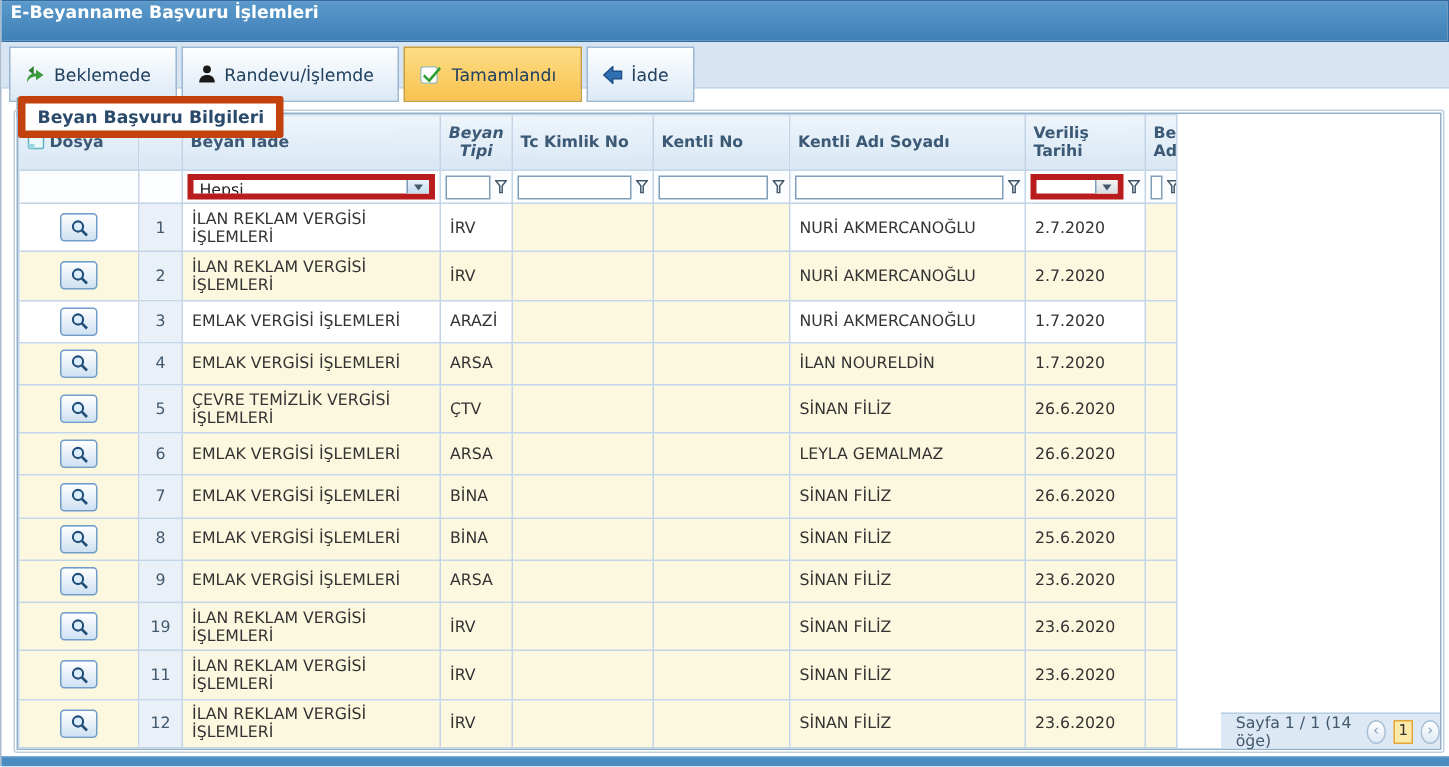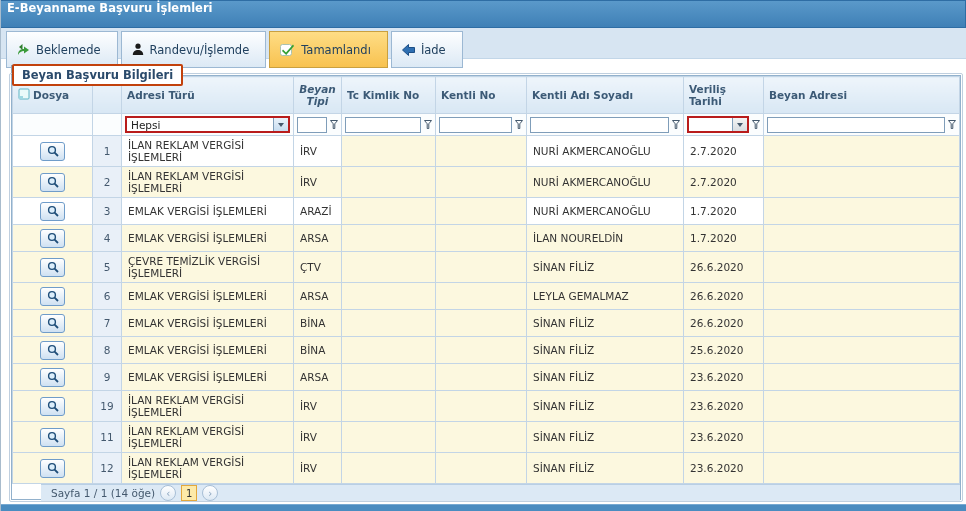--- a/index.html
+++ b/index.html
@@ -26,36 +26,36 @@
   .chkbox { width:13px; height:13px; background:#ffffff; border:1px solid #8fa0b0;
             display:flex; align-items:center; justify-content:center; }
   .chkbox svg { display:none; }
   .chkbox.checked svg { display:block; }
   .chklabel { font-size:11.5px; color:#d14f45; }
 
   
   .groupbox { position:absolute; left:8px; right:3px; top:73px; bottom:9px;
               border:1px solid #bfcfdf; border-radius:2px; }
   .legend { position:absolute; top:-10px; left:2px; background:#ffffff;
-            border:2px solid #c2410c; border-radius:2px; padding:2px 8px;
+            border:5px solid #c2410c; border-radius:2px; padding:2px 8px;
             font-size:11.5px; font-weight:bold; color:#2a4a6b; z-index:5; }
 
   
-  .grid { position:absolute; inset:1px; border:1px solid #92b1cc; display:flex; flex-direction:column; }
+  .grid { position:absolute; inset:1px; border:1px solid #92b1cc; display:flex; flex-direction:row; }
   table { width:100%; border-collapse:collapse; table-layout:fixed; }
   th, td { border:1px solid #c3d5e6; overflow:hidden; }
   thead th { background:linear-gradient(#eef5fb,#d8e7f4); color:#3c5a76; font-size:10.5px;
              font-weight:bold; text-align:left; padding:4px 5px; height:37px; }
   thead th.center { text-align:center;font-style:italic; }
   .hdr-dosya { display:flex; align-items:center; gap:3px; }
   tr.filter td { background:#fbfdfe; height:22px; padding:2px 3px; }
   .fcell { display:flex; align-items:center; gap:3px; }
   .fin { flex:1 1 auto; height:16px; border:1px solid #7f9db9; background:#ffffff;
          font-size:10.5px; padding:0 3px; min-width:0; font-family:inherit; }
-  .combo { flex:1 1 auto; display:flex; height:17px; border:2px solid #b91c1c; background:#fff; min-width:0; }
+  .combo { flex:1 1 auto; display:flex; height:17px; border:4px solid #b91c1c; background:#fff; min-width:0; }
   .combo .val { flex:1; font-size:10.5px; padding:1px 4px; color:#222; white-space:nowrap; overflow:hidden; }
   .dbtn { width:15px; background:linear-gradient(#eaf2fa,#c6dcf0); border-left:1px solid #7f9db9;
           display:flex; align-items:center; justify-content:center; }
   .dbtn.gray { background:linear-gradient(#f4f4f4,#d8dde2); }
   .tri { width:0; height:0; border-left:3px solid transparent; border-right:3px solid transparent;
          border-top:4px solid #44586c; }
   .funnel { flex:0 0 auto; }
 
   tbody td { font-size:10.5px; color:#333; padding:3px 6px; height:27px; background:#ffffff; }
   tr.shaded td { background:#fcf8df; }
@@ -157,21 +157,21 @@
                 <span>
                   <svg width="12" height="12" viewBox="0 0 12 12">
                       <rect x="1" y="1" width="10" height="10" rx="1" fill="#eafafa" stroke="#5fb4c4"></rect>
                       <path d="M1 8 L5 8 L5 11 L1 11 Z" fill="#9fd8e2"></path>
                     </svg>
                 </span>
                 <span>Dosya</span>
               </span>
             </th>
             <th></th>
-            <th>Adresi Türü</th>
+            <th>Beyan İade</th>
             <th class="center">Beyan Tipi</th>
             <th>Tc Kimlik No</th>
             <th>Kentli No</th>
             <th>Kentli Adı Soyadı</th>
             <th>Veriliş Tarihi</th>
             <th>Beyan Adresi</th>
           </tr>
           <tr class="filter">
             <td></td>
             <td></td>

